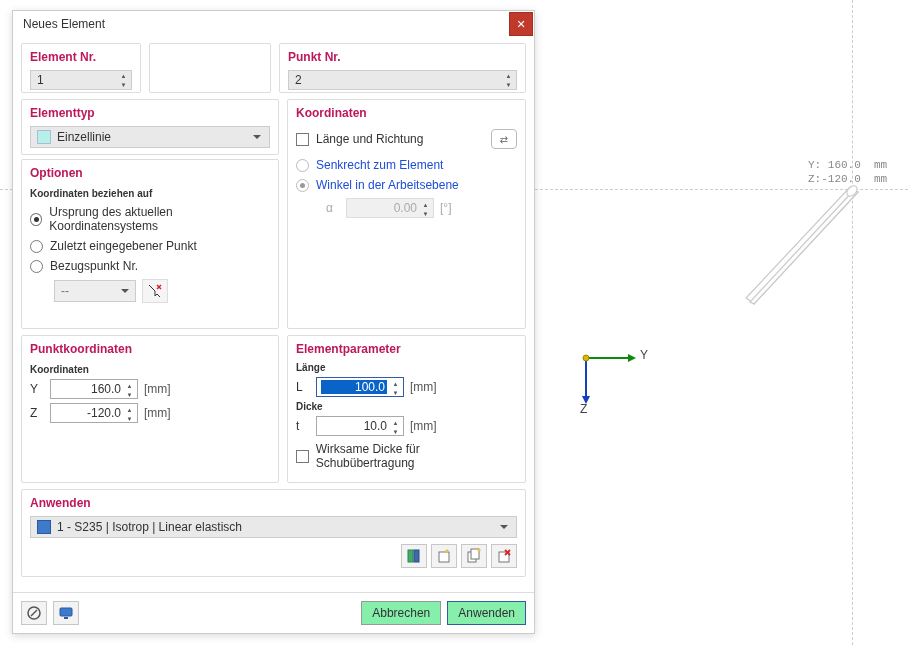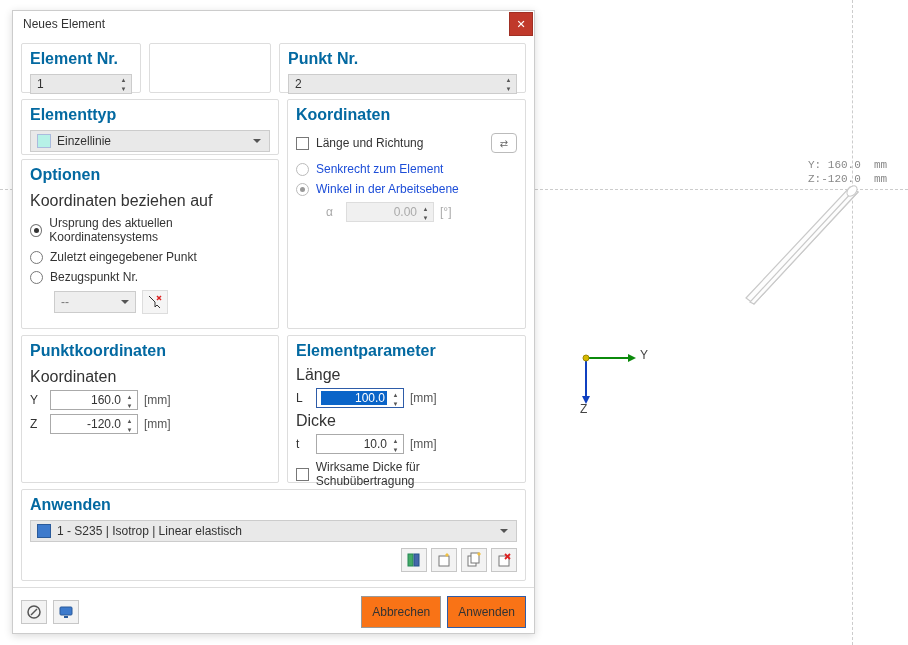--- a/index.html
+++ b/index.html
@@ -110,23 +110,23 @@
   }
   .row-panels { display: flex; gap: 8px; }
   .panel {
     border: 1px solid #ddd;
     border-radius: 2px;
     padding: 6px 8px 8px 8px;
     box-sizing: border-box;
     background: #fff;
   }
   .panel-title {
-    color: #0369a1;
+    color: #be185d;
     font-weight: 600;
-    font-size: 16px;
+    font-size: 12px;
     margin-bottom: 6px;
   }
   
   .panel.elnr, .panel.empty, .panel.pknr { height: 50px; }
   .panel.elnr { width: 120px; }
   .panel.empty { width: 122px; }
   .panel.pknr { flex: 1; }
   .num-input {
     width: 100%;
     height: 20px;
@@ -213,21 +213,21 @@
   .rad.disabled { color: #1d4ed8; }
   .rad .dot.sel::after {
     content: "";
     position: absolute;
     left: 3px; top: 3px;
     width: 5px; height: 5px;
     background: #333;
     border-radius: 50%;
   }
   .rad.disabled .dot.sel::after { background: #999; }
-  .sublabel { font-size: 16px; color: #333; margin-top: 8px; margin-bottom: 4px; }
+  .sublabel { font-size: 10px; color: #333; margin-top: 8px; margin-bottom: 4px; font-weight: bold; }
   .hrow {
     display: flex; align-items: center; gap: 6px;
     margin: 4px 0;
   }
   .hrow .lbl { width: 14px; }
   .hrow .unit { color: #555; }
   .spin-box {
     width: 88px;
     height: 20px;
     background: #fff;
@@ -292,23 +292,23 @@
   .footer {
     border-top: 1px solid #ddd;
     padding: 8px;
     display: flex;
     align-items: center;
     gap: 6px;
   }
   .footer .spacer { flex: 1; }
   .btn {
     min-width: 72px;
-    height: 32px;
+    height: 24px;
     border: 1px solid #999;
-    background: #f97316;
+    background: #86efac;
     display: flex; align-items: center; justify-content: center;
     font-size: 12px;
     padding: 0 10px;
     box-sizing: border-box;
     cursor: default;
   }
   .btn.primary {
     border: 1.5px solid #2e5ca8;
   }
   .icon-strip {

